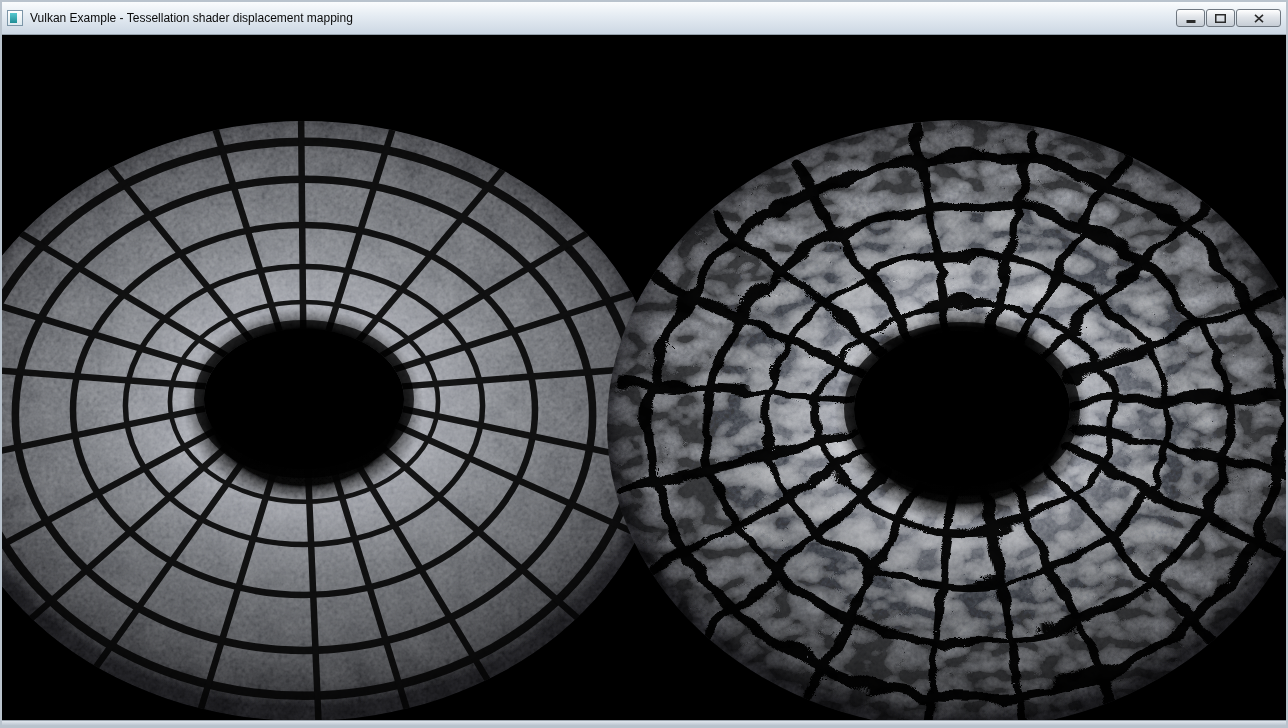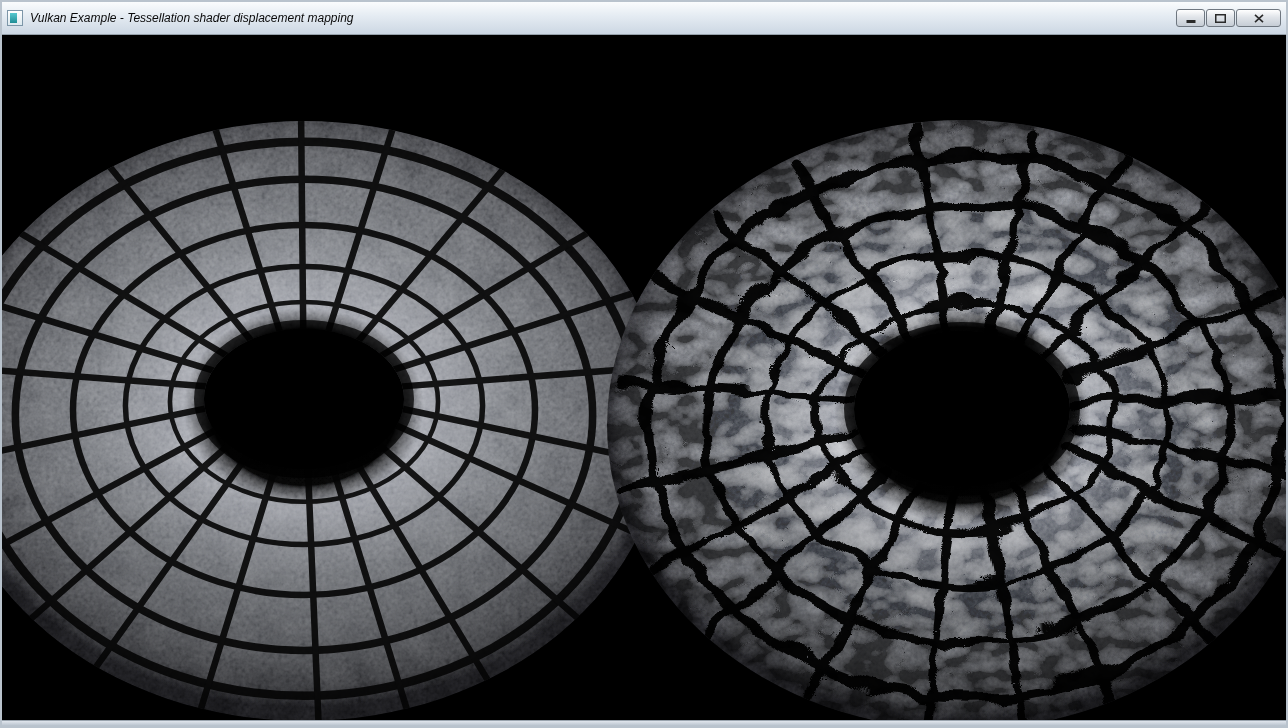--- a/index.html
+++ b/index.html
@@ -10,21 +10,20 @@
     outline:1px solid #5c656e;
     background:#cfd6dd;
     display:flex; flex-direction:column;
   }
   .titlebar {
     height:26px; flex:0 0 26px;
     display:flex; align-items:center;
     padding:16px 5px;
     background:linear-gradient(#fafcfd, #e4ebf2 45%, #ccd7e3);
     border-bottom:1px solid #96a1ab;
-    font-style:italic;
   }
   .app-icon {
     width:16px; height:16px; flex:0 0 16px;
     background:linear-gradient(#ffffff,#dce9ef);
     border:1px solid #7d96a8;
     position:relative;
   }
   .app-icon::after {
     content:""; position:absolute; left:2px; top:2px; width:7px; height:10px;
     background:linear-gradient(#57c8cf,#1f8d96);

